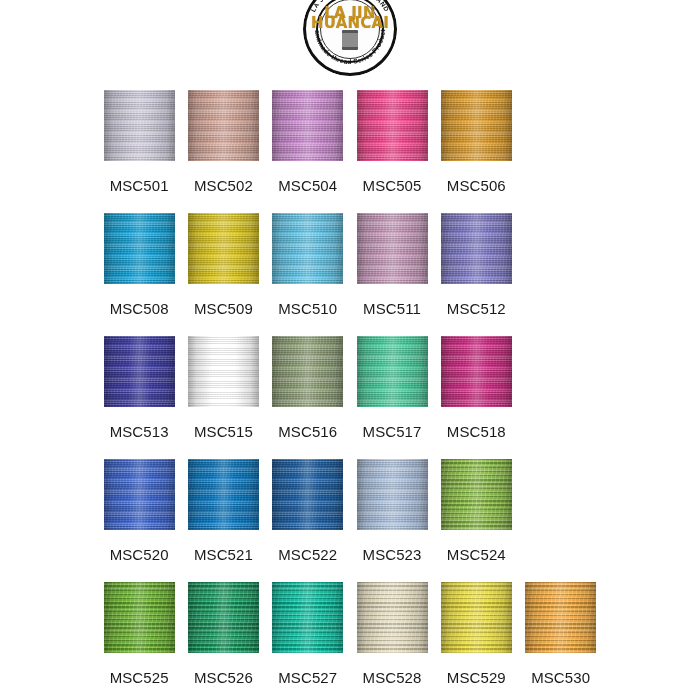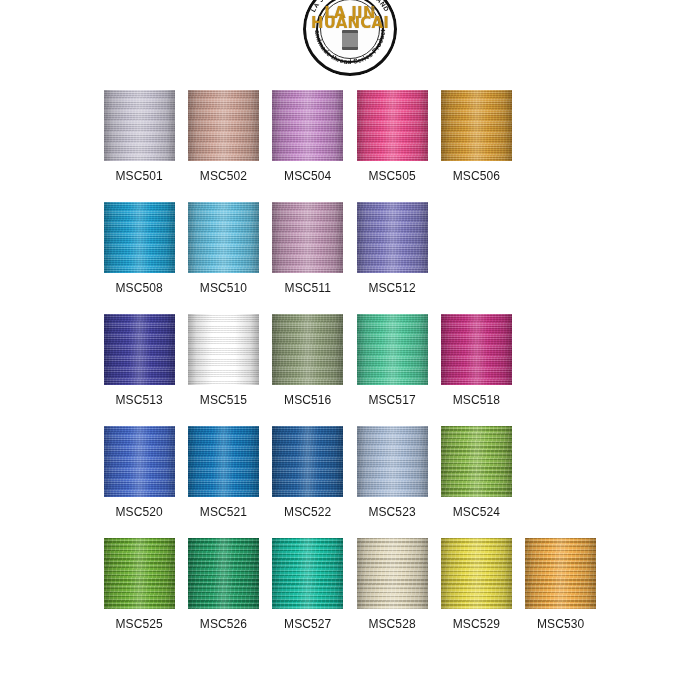--- a/index.html
+++ b/index.html
@@ -142,22 +142,22 @@
   }
   .swatch.coarse .sparkle{
     background:repeating-linear-gradient(
       97deg,
       rgba(255,255,255,.14) 0px,
       rgba(255,255,255,.14) 1px,
       rgba(0,0,0,.07) 1px,
       rgba(0,0,0,.07) 4px);
   }
   .code{
-    margin-top:8px;
-    font-size:12px;
+    margin-top:16px;
+    font-size:15px;
     color:#1a1a1a;
     letter-spacing:.1px;
     white-space:nowrap;
     font-family:"Liberation Sans",sans-serif;
   }
 </style>
 </head>
 <body>
 
 <div class="logo-wrap">
@@ -238,20 +238,29 @@
         <div class="swatch">
           <div class="base" style="background: rgb(27, 158, 208);"></div>
           <div class="threads"></div>
           <div class="sparkle"></div>
           <div class="shade"></div>
         </div>
         <div class="code">MSC508</div>
       </div>
       <div class="cell">
         <div class="swatch">
+          <div class="base" style="background: rgb(215, 194, 38);"></div>
+          <div class="threads"></div>
+          <div class="sparkle"></div>
+          <div class="shade"></div>
+        </div>
+        <div class="code">MSC509</div>
+      </div>
+      <div class="cell">
+        <div class="swatch">
           <div class="base" style="background: rgb(99, 191, 223);"></div>
           <div class="threads"></div>
           <div class="sparkle"></div>
           <div class="shade"></div>
         </div>
         <div class="code">MSC510</div>
       </div>
       <div class="cell">
         <div class="swatch">
           <div class="base" style="background: rgb(193, 151, 181);"></div>

